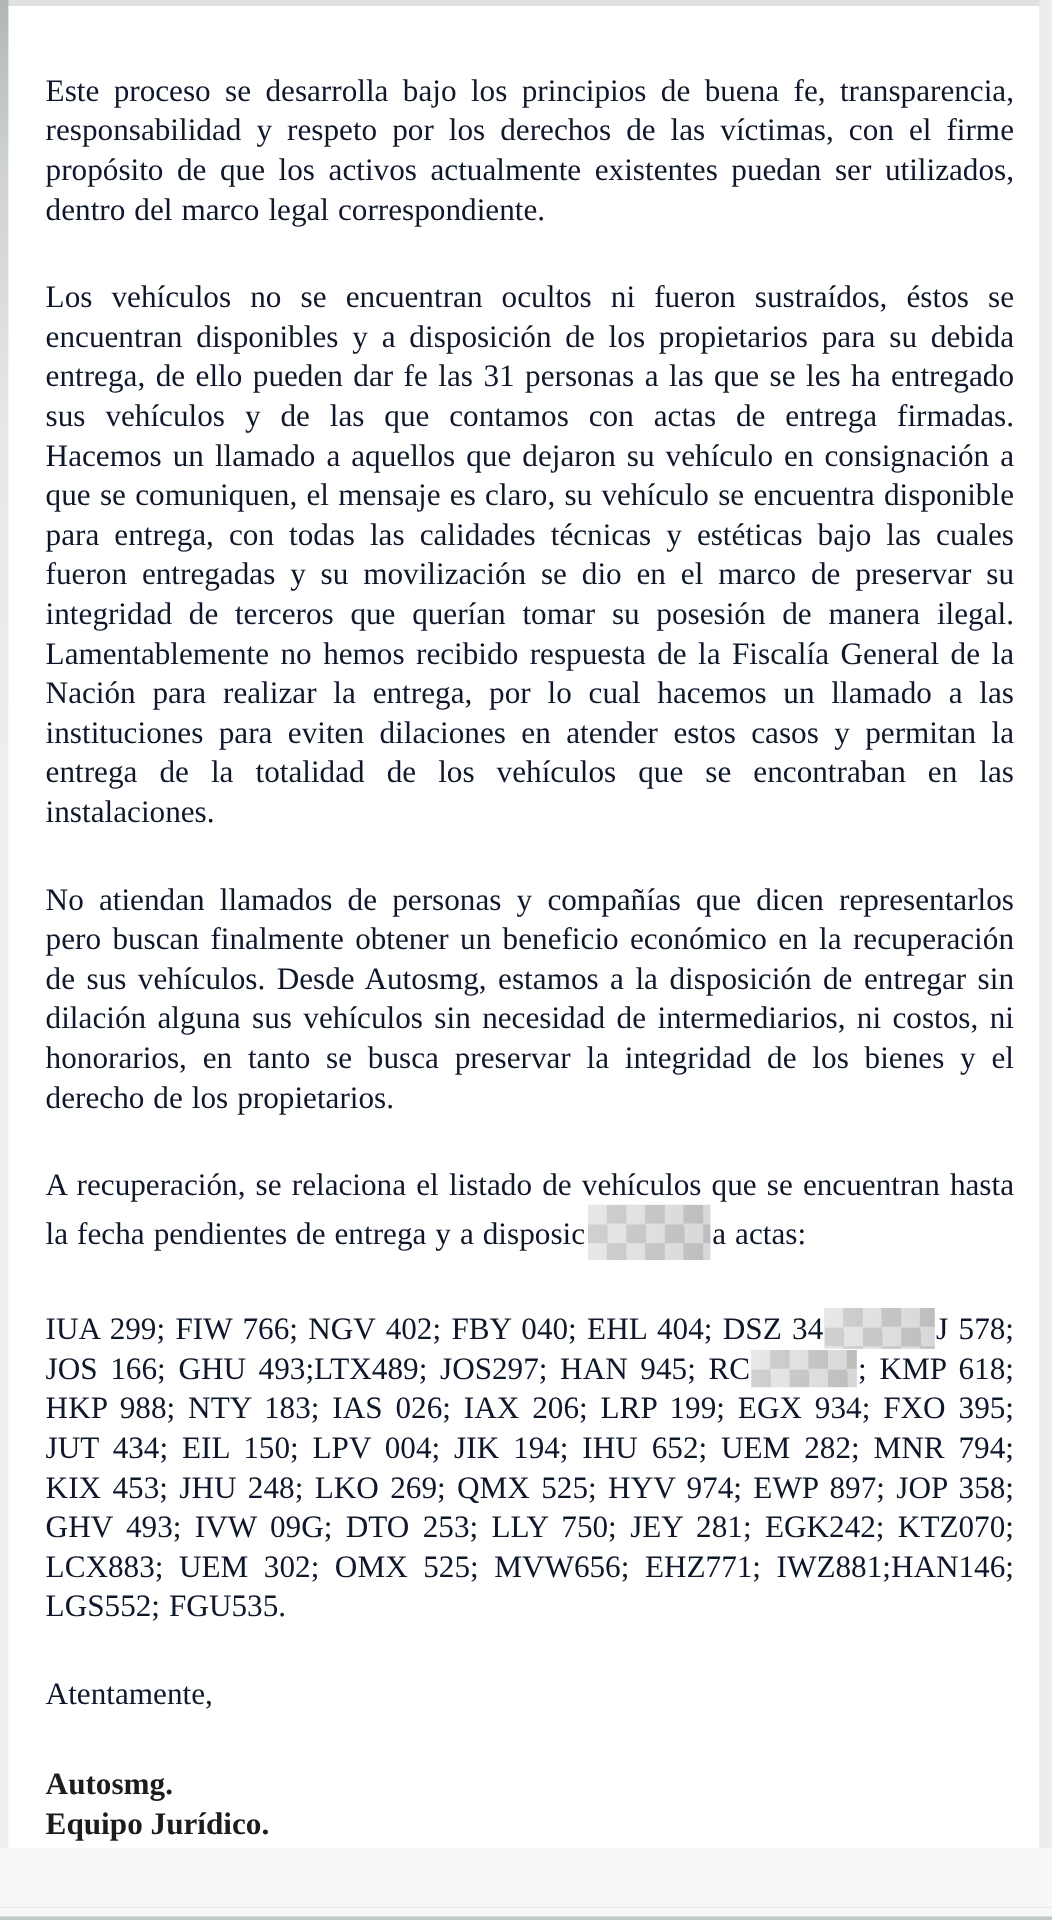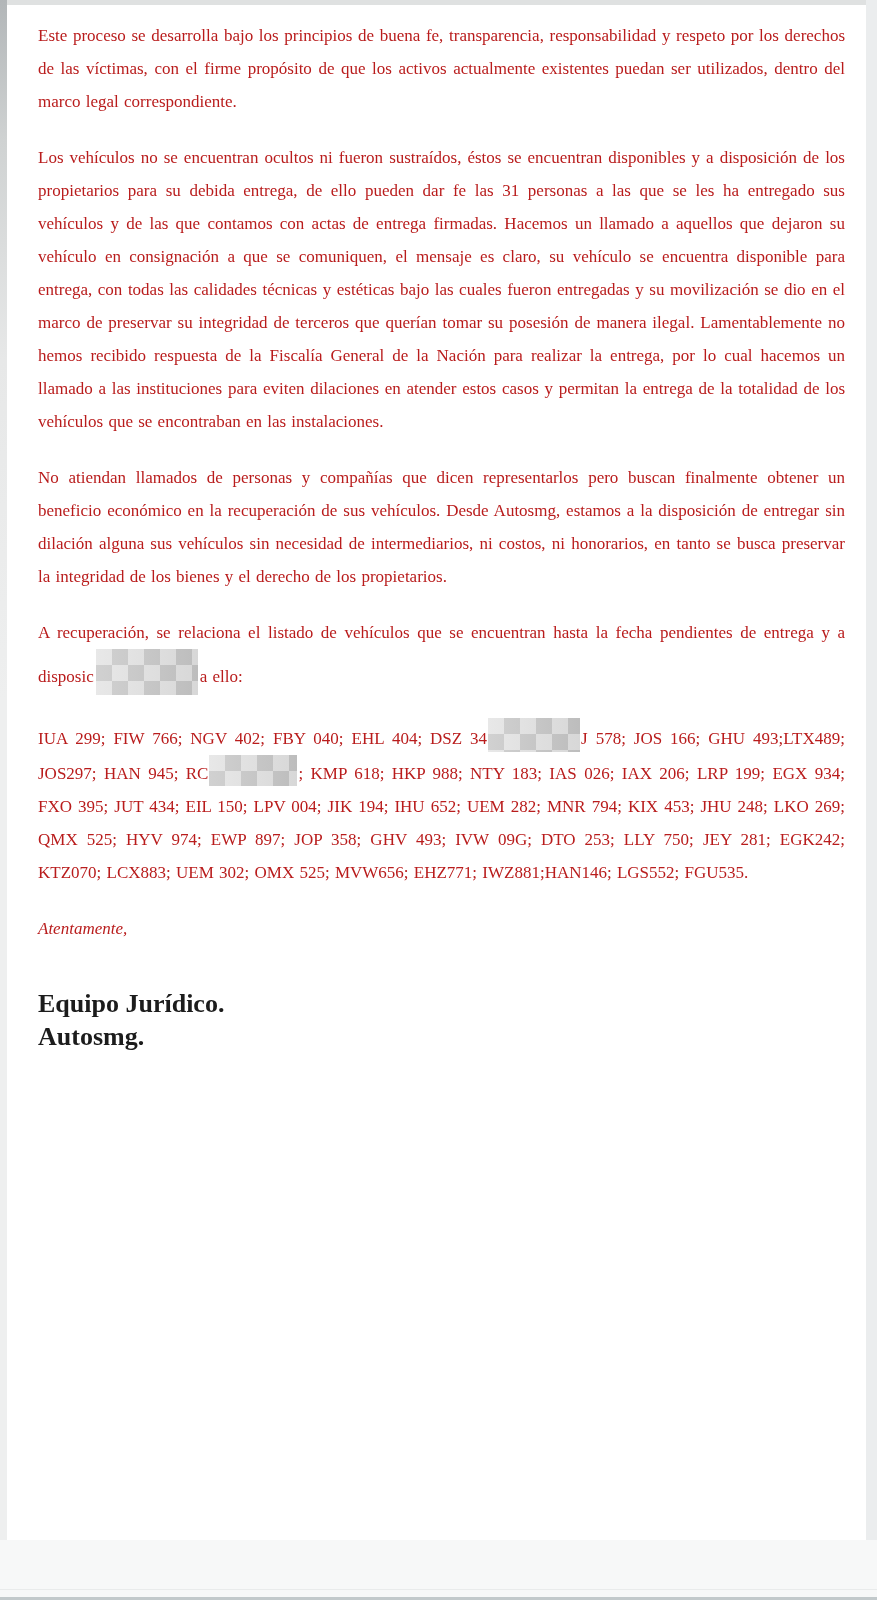--- a/index.html
+++ b/index.html
@@ -47,43 +47,44 @@
 
   .page {
     position: absolute;
     left: 7px; top: 5px;
     width: 859px; height: 1535px;
     background: #ffffff;
     padding: 14px 21px 0 31px;
   }
 
   .para {
-    font-size: 17px;
+    font-size: 26px;
     line-height: 33px;
     text-align: justify;
     text-align-last: left;
     word-spacing: 1px;
     margin-bottom: 23px;
-    color: #b91c1c;
+    color: #0f172a;
+    margin-top: 40px;
   }
   .bold { font-weight: normal; }
 
   
   .mosaic {
     display: inline-block;
     background-image:
       linear-gradient(90deg, rgba(255,255,255,0.18), rgba(0,0,0,0.05)),
       repeating-conic-gradient(#c7c7c7 0% 25%, #e3e3e3 0% 50%);
     background-size: 100% 100%, 32px 32px;
   }
   .mosaic-a { width: 102px; height: 46px; vertical-align: -13px; margin: 0 2px; }
   .mosaic-b { width: 92px;  height: 34px; vertical-align: -8px;  margin: 0 1px; }
   .mosaic-c { width: 88px;  height: 31px; vertical-align: -7px;  margin: 0 1px; }
 
-  .closing { margin-bottom: 0; font-style: italic; }
+  .closing { margin-bottom: 0; }
   .signature {
     margin-top: 42px;
     font-weight: bold;
     font-size: 26px;
     line-height: 33px;
   }
   .signature .sig-line { display: block; }
 </style>
 </head>
 <body>
@@ -91,29 +92,29 @@
 <div class="photo">
 
   <div class="page">
 
     <p class="para">Este proceso se desarrolla bajo los principios de buena fe, transparencia, responsabilidad y respeto por los derechos de las víctimas, con el firme propósito de que los activos actualmente existentes puedan ser utilizados, dentro del marco legal correspondiente.</p>
 
     <p class="para">Los vehículos no se encuentran ocultos ni fueron sustraídos, éstos se encuentran disponibles y a disposición de los propietarios para su debida entrega, de ello pueden dar fe las 31 personas a las que se les ha entregado sus vehículos y de las que contamos con actas de entrega firmadas. Hacemos un llamado a aquellos que dejaron su vehículo en consignación a que se comuniquen, el mensaje es claro, su vehículo se encuentra disponible para entrega, con todas las calidades técnicas y estéticas bajo las cuales fueron entregadas y su movilización se dio en el marco de preservar su integridad de terceros que querían tomar su posesión de manera ilegal. Lamentablemente no hemos recibido respuesta de la Fiscalía General de la Nación para realizar la entrega, por lo cual hacemos un llamado a las instituciones para eviten dilaciones en atender estos casos y permitan la entrega de la totalidad de los vehículos que se encontraban en las instalaciones.</p>
 
     <p class="para"><span>No atiendan llamados de personas y compañías que dicen representarlos pero buscan finalmente obtener un beneficio económico en la recuperación de sus vehículos. Desde </span><span class="bold">Autosmg,</span><span> estamos a la disposición de entregar sin dilación alguna sus vehículos sin necesidad de intermediarios, ni costos, ni honorarios, en tanto se busca preservar la integridad de los bienes y el derecho de los propietarios.</span></p>
 
-    <p class="para"><span>A recuperación, se relaciona el listado de vehículos que se encuentran hasta la fecha pendientes de entrega y a disposic</span><span class="mosaic mosaic-a"></span><span>a ello:</span></p>
+    <p class="para"><span>A recuperación, se relaciona el listado de vehículos que se encuentran hasta la fecha pendientes de entrega y a disposic</span><span class="mosaic mosaic-a"></span><span>a actas:</span></p>
 
     <p class="para"><span>IUA 299; FIW 766; NGV 402; FBY 040; EHL 404; DSZ 34</span><span class="mosaic mosaic-b"></span><span>J 578; JOS 166; GHU 493;LTX489; JOS297; HAN 945; RC</span><span class="mosaic mosaic-c"></span><span>; KMP 618; HKP 988; NTY 183; IAS 026; IAX 206; LRP 199; EGX 934; FXO 395; JUT 434; EIL 150; LPV 004; JIK 194; IHU 652; UEM 282; MNR 794; KIX 453; JHU 248; LKO 269; QMX 525; HYV 974; EWP 897; JOP 358; GHV 493; IVW 09G; DTO 253; LLY 750; JEY 281; EGK242; KTZ070; LCX883; UEM 302; OMX 525; MVW656; EHZ771; IWZ881;HAN146; LGS552; FGU535.</span></p>
 
     <p class="para closing">Atentamente,</p>
 
     <div class="signature">
+      <span class="sig-line">Autosmg.</span>
       <span class="sig-line">Equipo Jurídico.</span>
-      <span class="sig-line">Autosmg.</span>
     </div>
 
   </div>
 
   <div class="edge-top"></div>
   <div class="edge-left"></div>
   <div class="edge-right"></div>
 
   <div class="footer-band">
     <div class="footer-hairline"></div>

